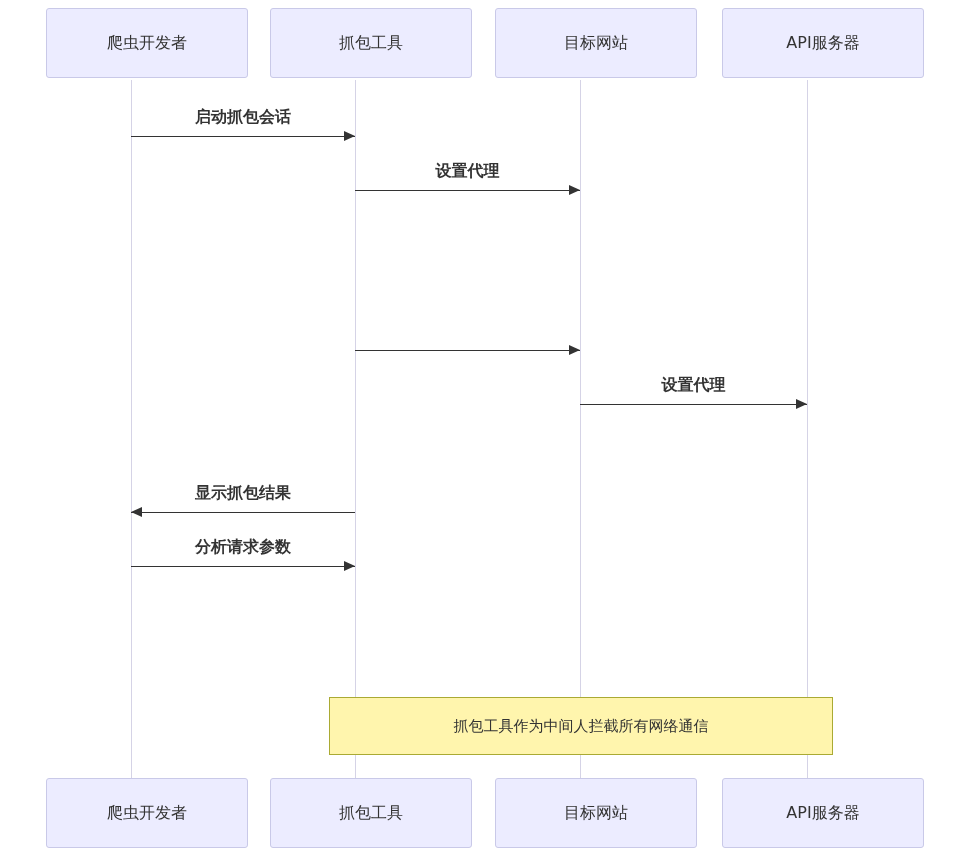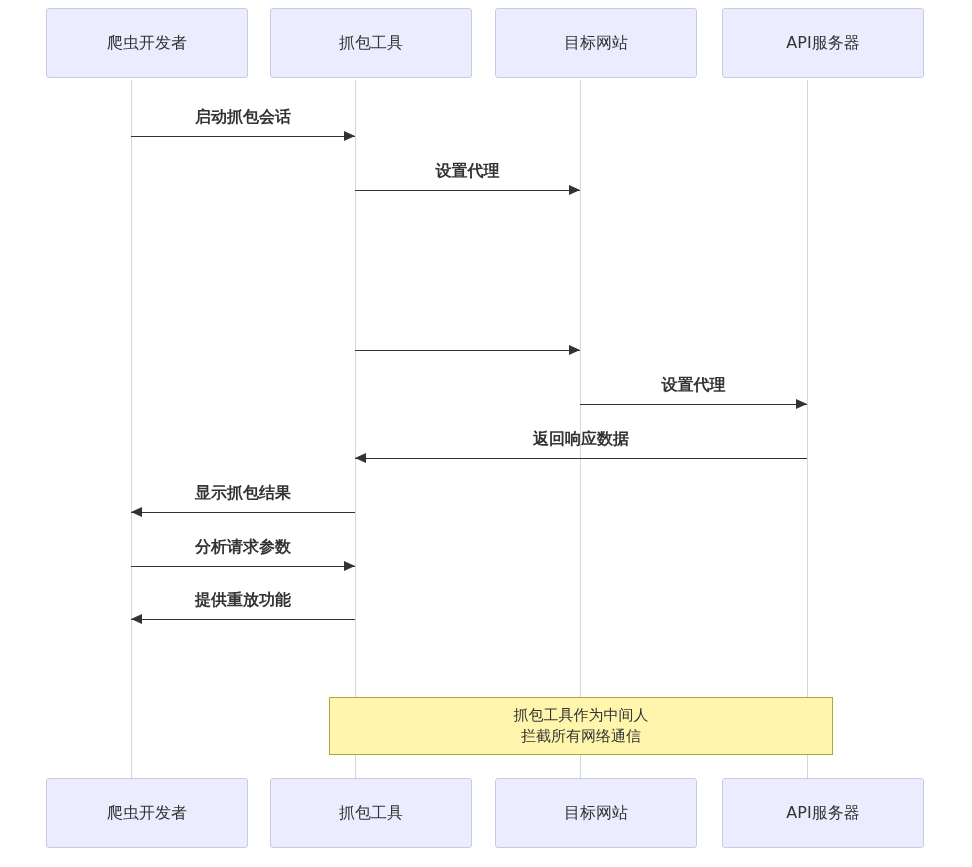--- a/index.html
+++ b/index.html
@@ -90,21 +90,20 @@
   .note-box {
     position: absolute;
     left: 329px;
     top: 697px;
     width: 504px;
     height: 58px;
     background: var(--note-fill);
     border: 1px solid var(--note-border);
     box-sizing: border-box;
     display: flex;
-    flex-direction: column;
     align-items: center;
     justify-content: center;
     font-size: 15px;
     line-height: 21px;
     color: var(--text);
     text-align: center;
   }
 </style>
 </head>
 <body>
@@ -147,43 +146,33 @@
     <div class="msg-line"></div>
     <div class="arrowhead right"></div>
   </div>
 
   <div class="msg" style="left:580px; top:375px; width:227px">
     <div class="msg-label">设置代理</div>
     <div class="msg-line"></div>
     <div class="arrowhead right"></div>
   </div>
 
-  <div class="msg" style="left:355px; top:429px; width:452px">
-    <div class="msg-label">返回响应数据</div>
-    <div class="msg-line"></div>
-    <div class="arrowhead left"></div>
-  </div>
 
   <div class="msg" style="left:131px; top:537px; width:224px">
     <div class="msg-label">分析请求参数</div>
     <div class="msg-line"></div>
     <div class="arrowhead right"></div>
   </div>
 
   <div class="msg" style="left:131px; top:483px; width:224px">
     <div class="msg-label">显示抓包结果</div>
     <div class="msg-line"></div>
     <div class="arrowhead left"></div>
   </div>
 
-  <div class="msg" style="left:131px; top:590px; width:224px">
-    <div class="msg-label">提供重放功能</div>
-    <div class="msg-line"></div>
-    <div class="arrowhead left"></div>
-  </div>
 
 
   <div class="note-box">
     <div>抓包工具作为中间人</div>
     <div>拦截所有网络通信</div>
   </div>
 
   <div class="actor-box bottom" style="left:46px">
     <span>爬虫开发者</span>
   </div>

